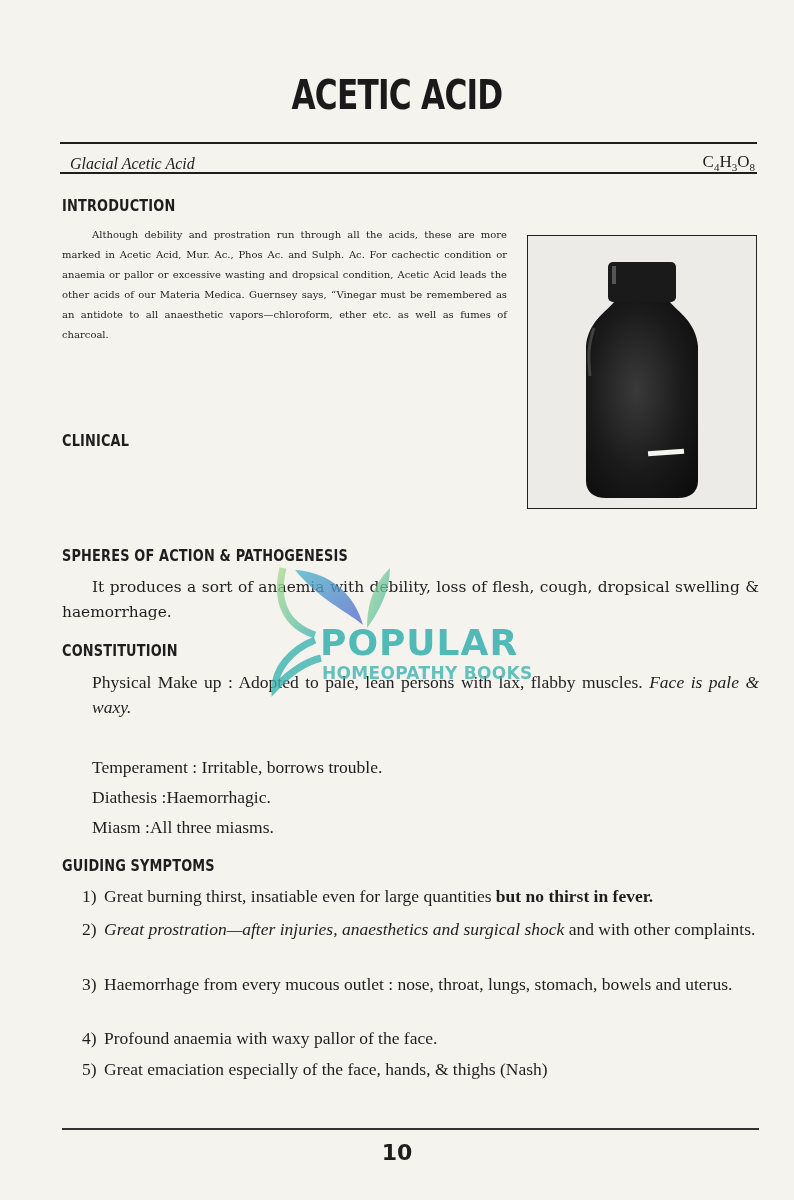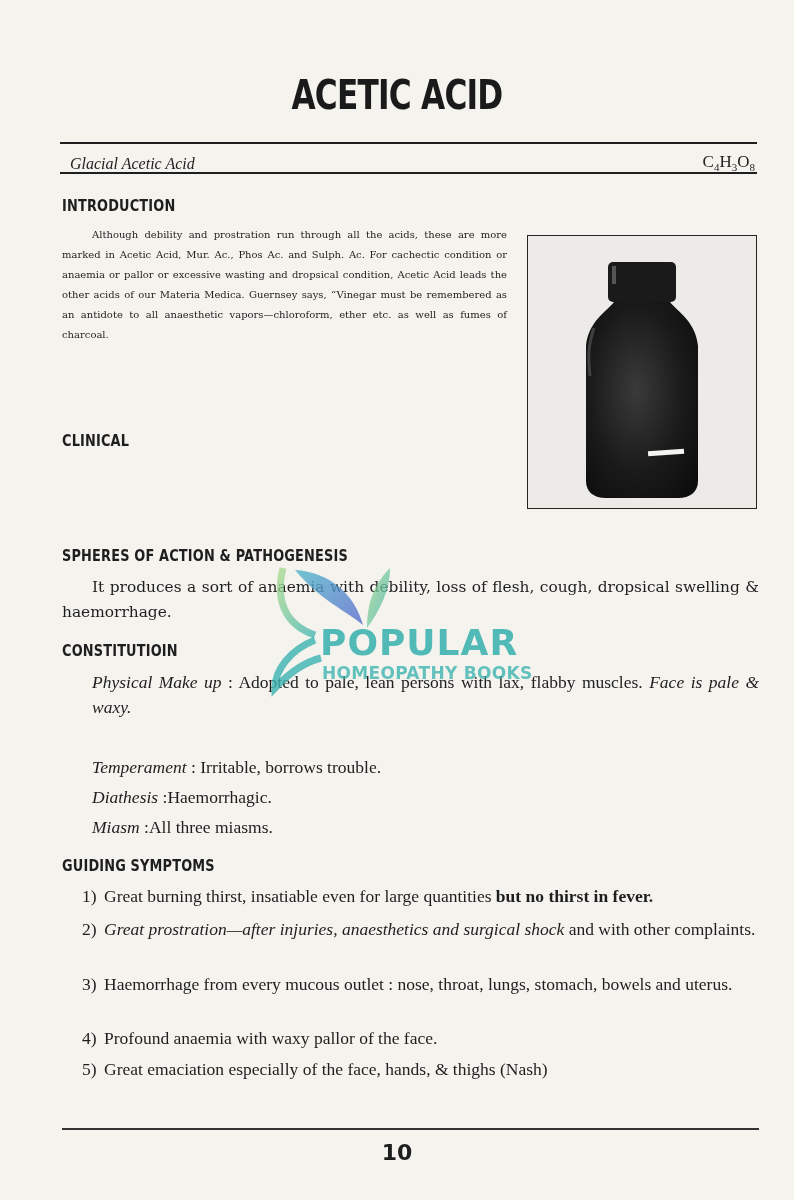--- a/index.html
+++ b/index.html
@@ -41,21 +41,21 @@
   .intro { left: 62px; top: 205px; width: 445px; font-size: 10px; line-height: 20px; }
   .intro .first { text-indent: 30px; display: block; }
   .clin { left: 62px; top: 440px; width: 445px; font-style: italic; font-size: 15.4px; line-height: 23.5px; text-indent: 30px; }
   .spheres { left: 62px; top: 555px; width: 697px; font-size: 15.4px; line-height: 25px; text-indent: 30px; }
 
   .const-item {
     position: absolute; left: 92px; width: 667px;
     font-family: "Liberation Serif", serif; font-size: 17.5px; line-height: 25px;
     text-align: justify;
   }
-  .const-item .lbl { font-style: italic; }
+  .const-item .lbl { }
   .const-item .it { font-style: italic; }
 
   .sym {
     position: absolute; left: 82px; width: 678px;
     font-family: "Liberation Serif", serif; font-size: 17.5px; line-height: 25px;
     display: flex;
   }
   .sym .num { width: 22px; flex: none; }
   .sym .txt { flex: 1; text-align: justify; }
   .sym .it { font-style: italic; }

